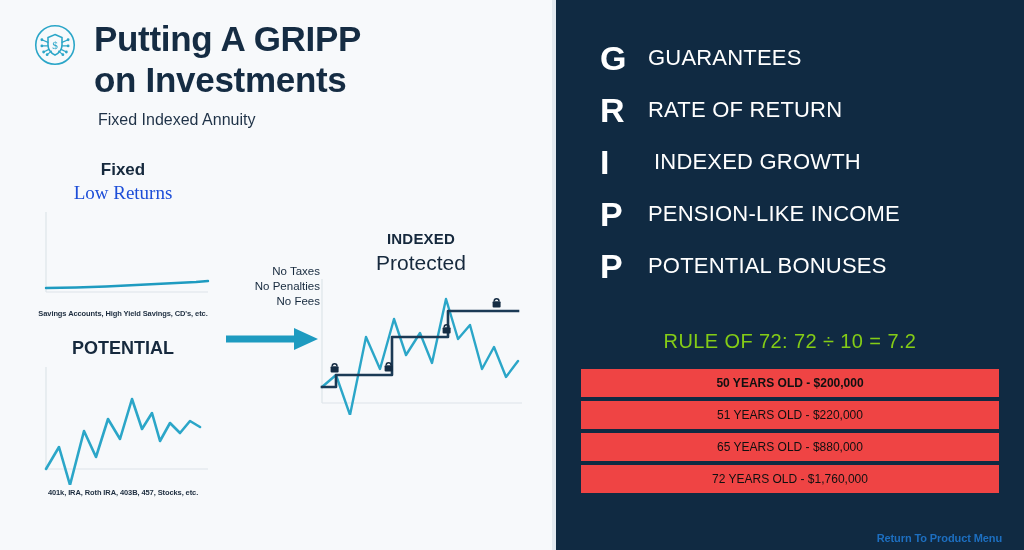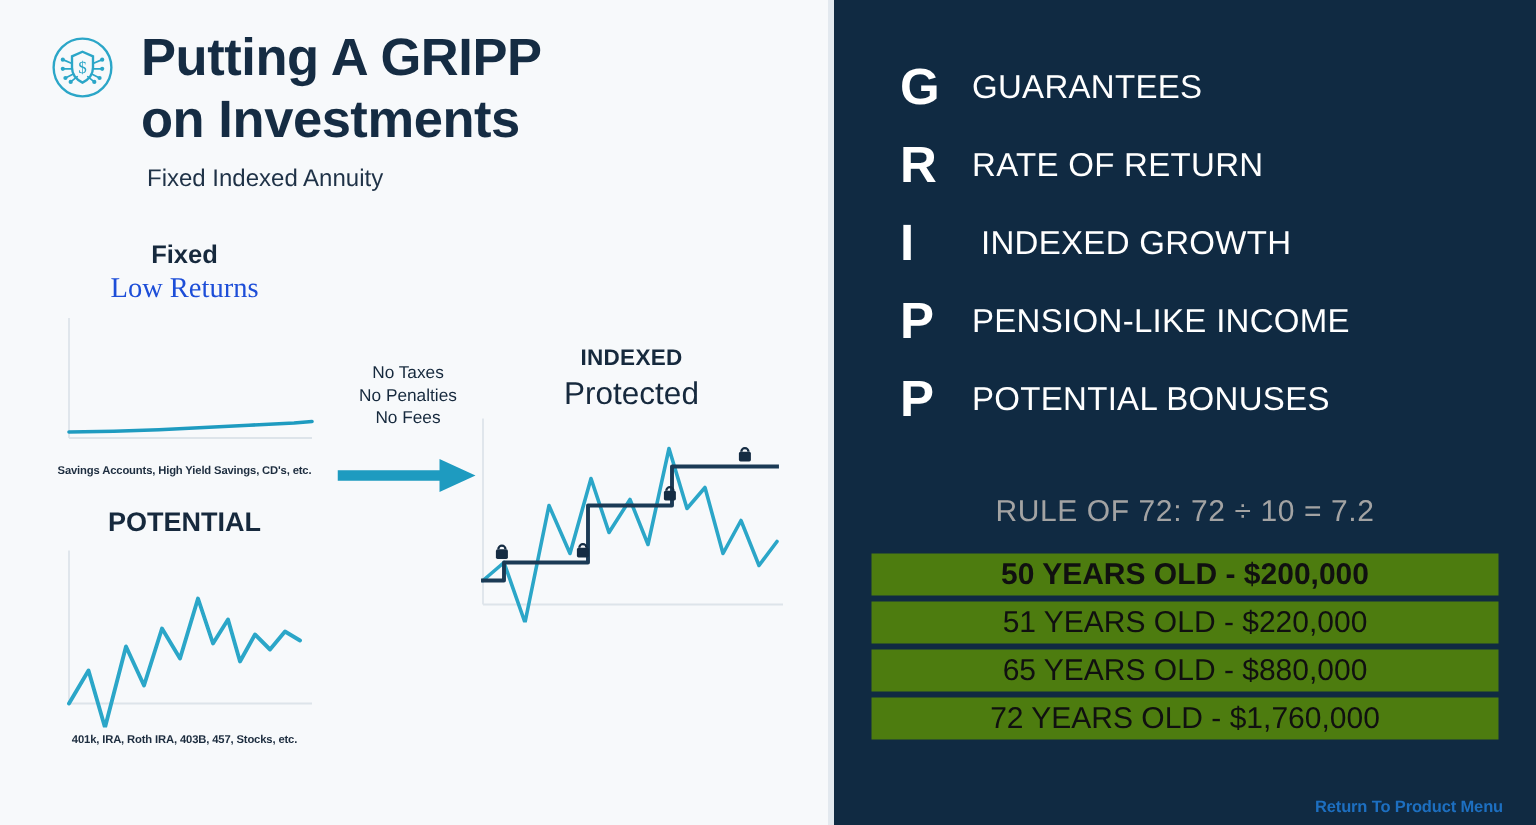--- a/index.html
+++ b/index.html
@@ -80,23 +80,23 @@
     font-size: 7.5px;
     color: #1d2d3f;
     margin-top: 3px;
     font-weight: bold;
     letter-spacing: -0.1px;
   }
 
   
   #transition-block {
     position: absolute;
-    left: 224px; top: 242px;
+    left: 224px; top: 264px;
     width: 96px;
-    text-align: center;
+    text-align: right;
   }
   #transition-note {
     font-size: 11.5px;
     color: #16293d;
     line-height: 1.32;
     white-space: pre-line;
     font-weight: normal;
   }
   #arrow-svg { margin-top: 16px; }
 
@@ -136,38 +136,38 @@
     letter-spacing: .2px;
   }
   .gripp-row.indent .gripp-word { padding-left: 6px; }
 
   #rule-of-72 {
     position: absolute;
     left: 0; top: 330px;
     width: 468px;
     text-align: center;
     font-size: 20px;
-    color: #a3a3a3;
+    color: #84cc16;
     letter-spacing: .4px;
   }
 
   #age-table {
     position: absolute;
     left: 580px; top: 368px;
     width: 420px;
   }
   .age-row {
     height: 30px;
-    background: #4d7c0f;
+    background: #ef4444;
     border: 1px solid #102a42;
     margin-bottom: 2px;
     display: flex;
     align-items: center;
     justify-content: center;
-    font-size: 20px;
+    font-size: 12px;
     color: #101010;
     text-align: center;
   }
   .age-row.first { font-weight: bold; }
 
   #return-link {
     position: absolute;
     right: 22px; bottom: 6px;
     font-size: 11px;
     font-weight: bold;

